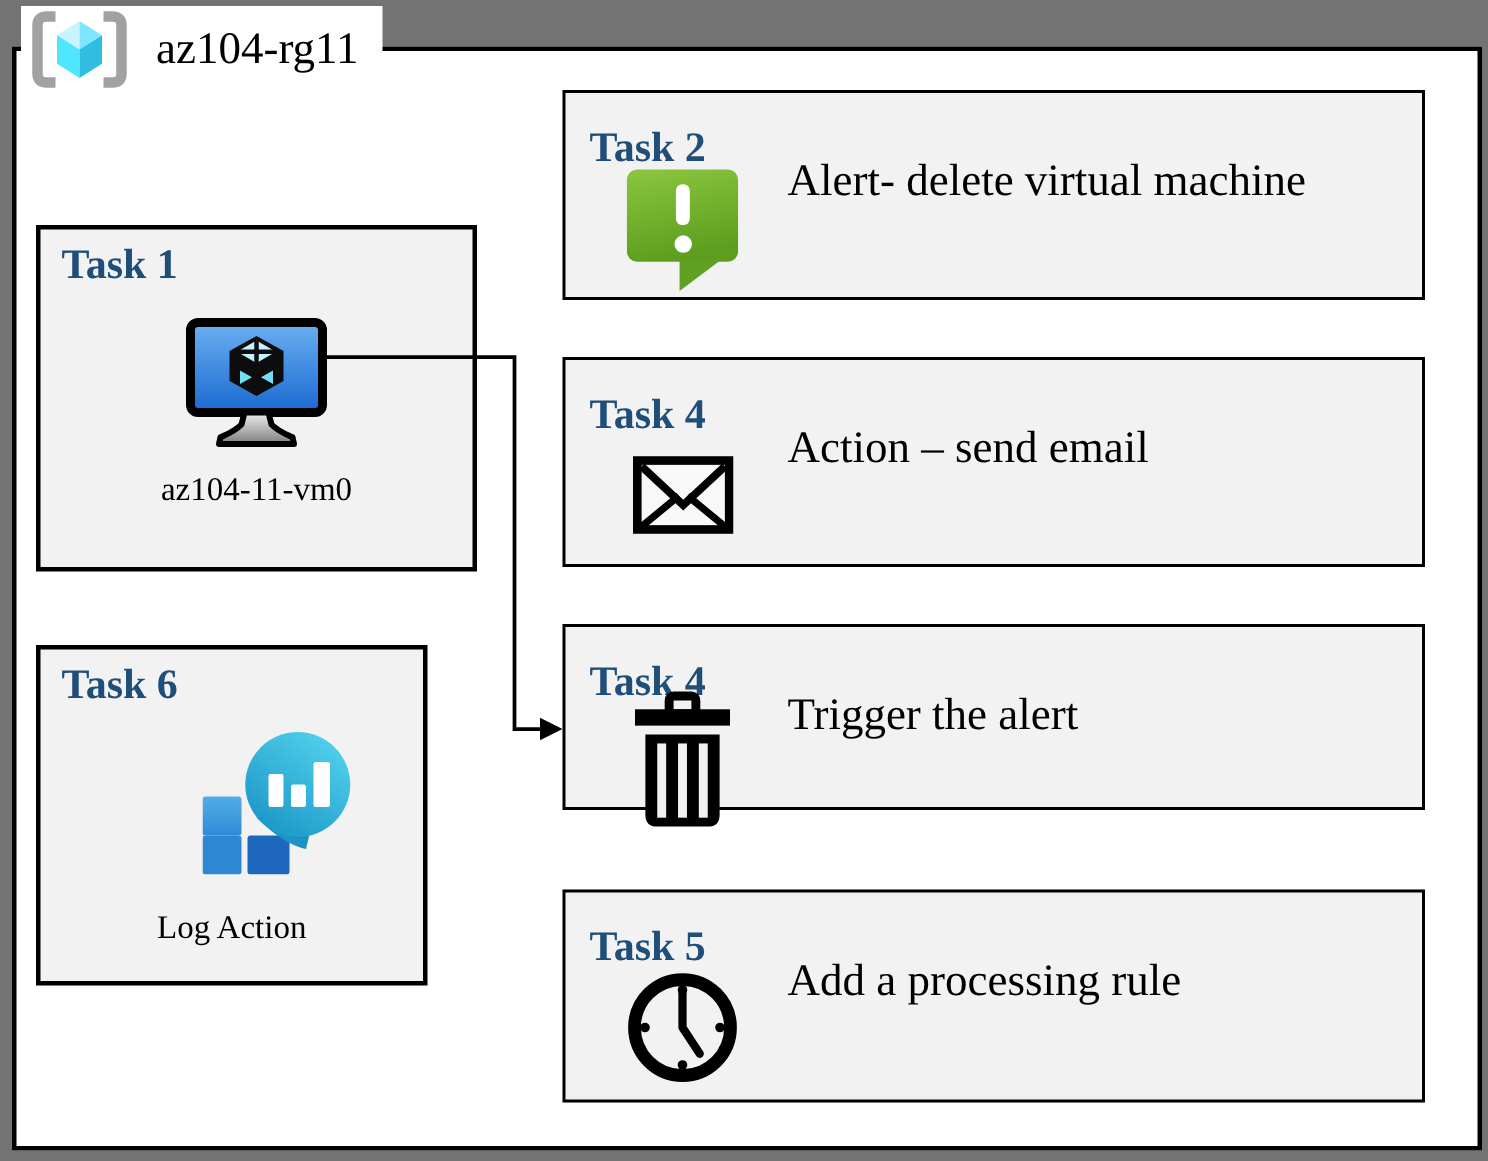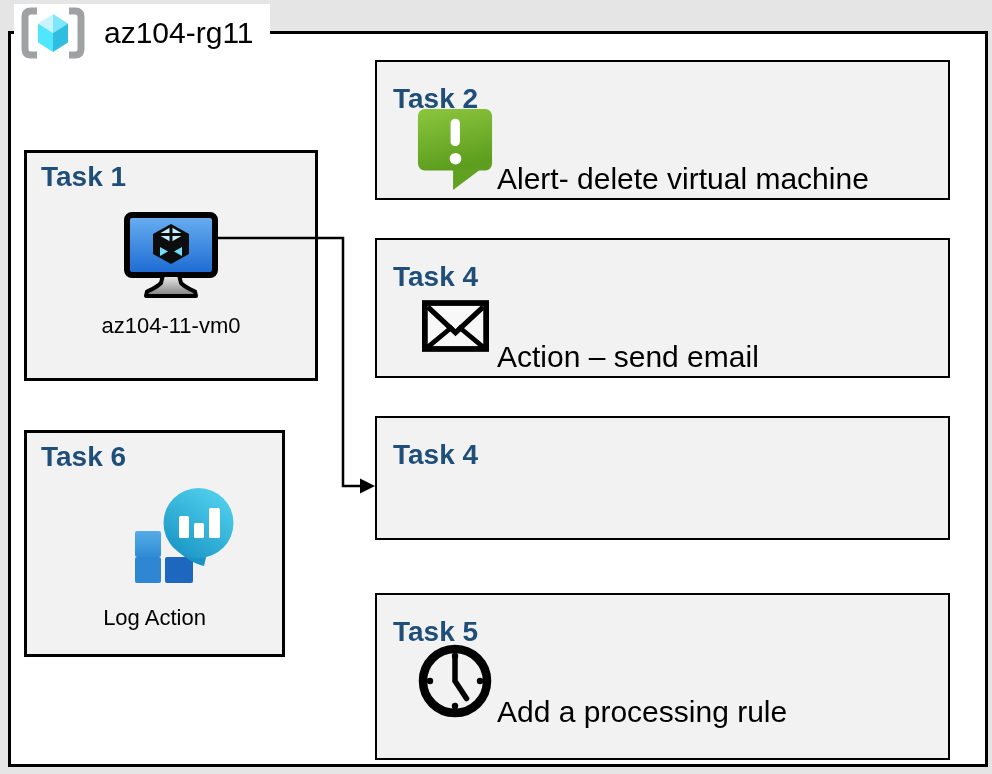--- a/index.html
+++ b/index.html
@@ -1,18 +1,18 @@
 <!DOCTYPE html>
 <html><head>
 <meta charset="utf-8">
 <style>
   html,body { margin:0; padding:0; background:#ffffff; }
   .canvas {
-    position:relative; width:992px; height:774px; background:#e5e5e5;
-    font-family:Liberation Sans, sans-serif; overflow:hidden;
+    position:relative; width:992px; height:774px; background:#737373;
+    font-family:Liberation Serif, serif; overflow:hidden;
   }
   .outer-box {
     position:absolute; left:8px; top:31px; width:974px; height:730px;
     border:3px solid #000; background:#fff; box-sizing:content-box;
   }
   .rg-header {
     position:absolute; left:14px; top:4px; height:58px; z-index:3;
     display:flex; align-items:center; background:#fff; padding:0 16px 0 6px;
   }
   .rg-header svg { width:66px; height:52px; display:block; }
@@ -21,31 +21,31 @@
   .task {
     position:absolute; background:#f2f2f2; border:2px solid #000;
     box-sizing:border-box; z-index:1;
   }
   .task.left { border-width:3px; }
   #task1 { left:24px;  top:150px; width:294px; height:231px; }
   #task6 { left:24px;  top:430px; width:261px; height:227px; }
   #task2 { left:375px; top:60px;  width:575px; height:140px; }
   #task3 { left:375px; top:238px; width:575px; height:140px; }
   #task4 { left:375px; top:416px; width:575px; height:124px; }
-  #task5 { left:375px; top:593px; width:575px; height:167px; }
+  #task5 { left:375px; top:593px; width:575px; height:142px; }
 
   .task-title {
     position:absolute; left:16px; top:21px;
     color:#1f4e79; font-weight:bold; font-size:28px; white-space:nowrap;
   }
   .task.left .task-title { left:14px; top:8px; }
 
   .task-row {
     position:absolute; left:36px; top:42px; right:14px; height:92px;
-    display:flex; align-items:flex-end; 
+    display:flex; align-items:flex-start; gap:28px;
   }
   .icon-cell { flex:0 0 84px; width:84px; height:96px;
     display:flex; align-items:center; justify-content:center; }
   .task-label { font-size:30px; color:#000; white-space:nowrap; }
 
   .center-icon { position:absolute; left:50%; top:58px; transform:translateX(-50%); }
   #task6 .center-icon { left:108px; transform:none; top:54px; }
   .center-label {
     position:absolute; left:0; width:100%; text-align:center;
     font-size:22px; color:#000; white-space:nowrap;
@@ -133,20 +133,33 @@
           <path d="M6,49 L32,27.5 M64,49 L38,27.5" stroke="#000" stroke-width="5" fill="none"></path>
           <path d="M6,7 L35,34 L64,7" stroke="#000" stroke-width="5.5" fill="none" stroke-linejoin="miter"></path>
         </svg>
       </div>
       <div class="task-label">Action – send email</div>
     </div>
   </div>
 
   <div class="task" id="task4">
     <div class="task-title">Task 4</div>
+    <div class="task-row">
+      <div class="icon-cell">
+        <svg width="64" height="97" viewBox="0 0 64 98">
+          <rect x="23" y="4" width="18" height="12" rx="3" fill="none" stroke="#000" stroke-width="6"></rect>
+          <rect x="0" y="13" width="64" height="11" fill="#000"></rect>
+          <path d="M7,30 H57 V84 Q57,92 49,92 H15 Q7,92 7,84 Z" fill="#000"></path>
+          <rect x="15" y="36" width="6" height="50" fill="#f2f2f2"></rect>
+          <rect x="29" y="36" width="6" height="50" fill="#f2f2f2"></rect>
+          <rect x="43" y="36" width="6" height="50" fill="#f2f2f2"></rect>
+        </svg>
+      </div>
+      <div class="task-label">Trigger the alert</div>
+    </div>
   </div>
 
   <div class="task" id="task5">
     <div class="task-title">Task 5</div>
     <div class="task-row">
       <div class="icon-cell">
         <svg width="80" height="80" viewBox="0 0 80 80">
           <circle cx="40" cy="40" r="32" fill="none" stroke="#000" stroke-width="8.5"></circle>
           <circle cx="40" cy="15" r="3.2" fill="#000"></circle>
           <circle cx="65" cy="40" r="3.2" fill="#000"></circle>

